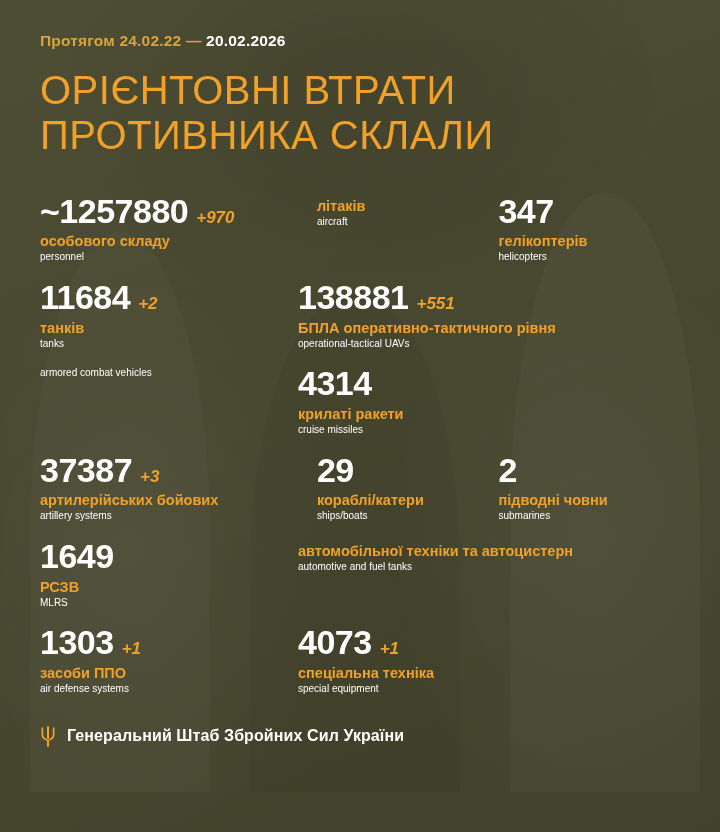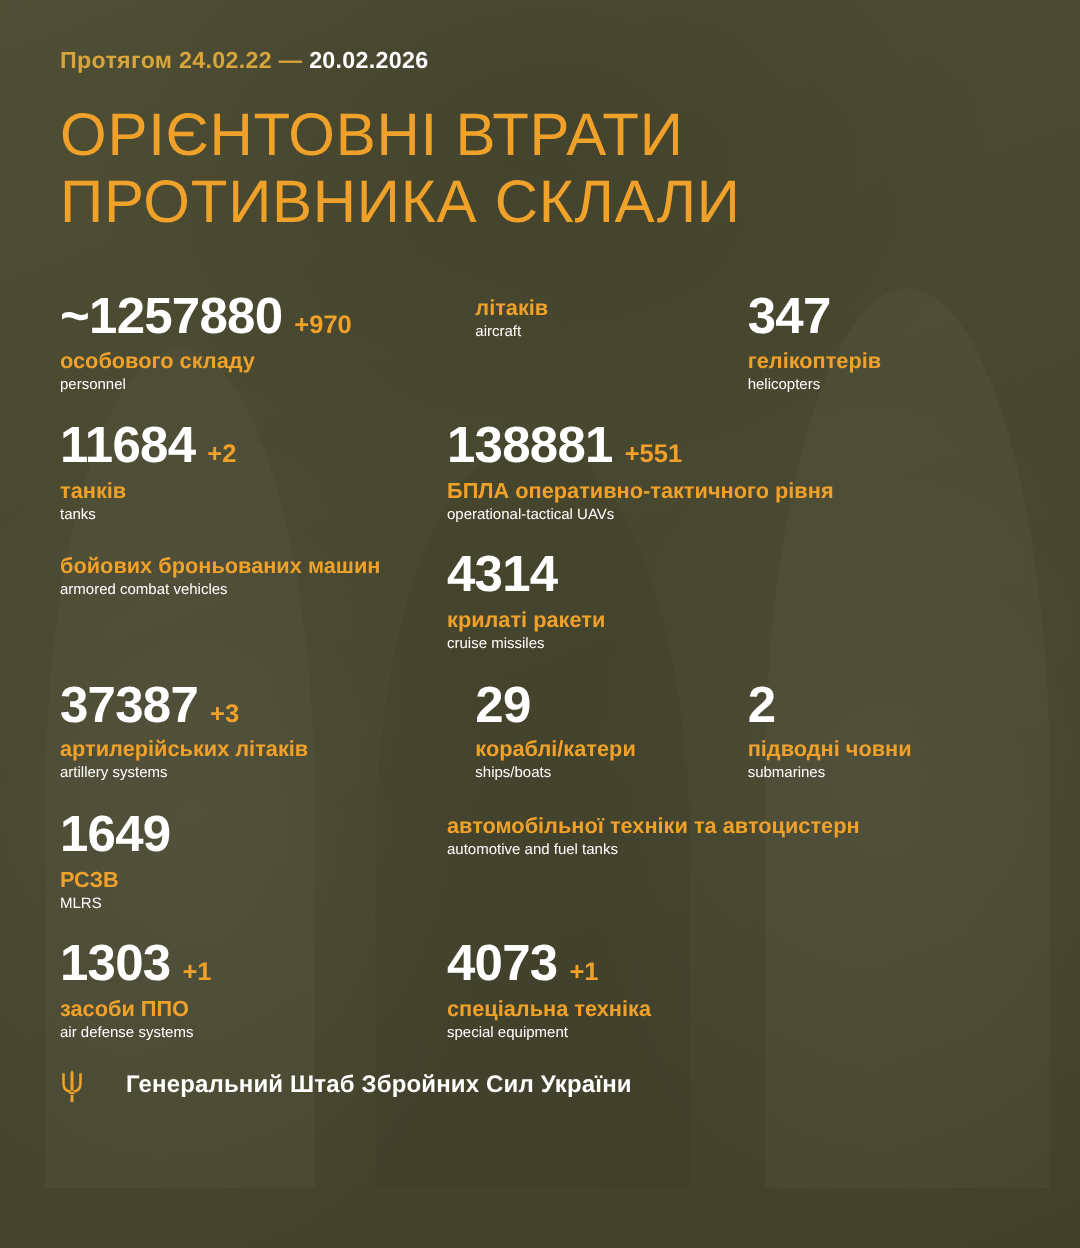--- a/index.html
+++ b/index.html
@@ -90,40 +90,41 @@
     font-weight: bold;
     font-size: 34px;
     line-height: 1.05;
     letter-spacing: -0.5px;
   }
   .delta {
     color: #f0a12a;
     font-weight: bold;
     font-size: 17px;
     line-height: 1;
+    font-style: italic;
   }
   .label-ua {
     margin-top: 3px;
     color: #f0a12a;
     font-size: 14.5px;
     font-weight: bold;
     line-height: 1.25;
   }
   .label-en {
     margin-top: 1px;
     color: #ffffff;
     font-size: 10px;
     line-height: 1.25;
   }
 
   .footer {
-    margin-top: 18px;
+    margin-top: 30px;
     display: flex;
     align-items: center;
-    gap: 28px;
+    gap: 11px;
     text-align: center;
   }
   .footer-emblem {
     width: 16px;
     height: 22px;
     flex: 0 0 auto;
   }
   .footer-text {
     color: #ffffff;
     font-size: 16px;
@@ -191,40 +192,39 @@
             <span class="num">138881</span>
             <span class="delta">+551</span>
           </div>
           <div class="label-ua">БПЛА оперативно-тактичного рівня</div>
           <div class="label-en">operational-tactical UAVs</div>
         </div>
       </div>
 
       <div class="row">
         <div class="cell c1">
-          <div class="label-ua">бойових броньованих машин</div>
           <div class="label-en">armored combat vehicles</div>
         </div>
         <div class="cell wide">
           <div class="numline">
             <span class="num">4314</span>
             <span class="delta"></span>
           </div>
           <div class="label-ua">крилаті ракети</div>
           <div class="label-en">cruise missiles</div>
         </div>
       </div>
 
       <div class="row">
         <div class="cell c1">
           <div class="numline">
             <span class="num">37387</span>
             <span class="delta">+3</span>
           </div>
-          <div class="label-ua">артилерійських літаків</div>
+          <div class="label-ua">артилерійських бойових</div>
           <div class="label-en">artillery systems</div>
         </div>
         <div class="cell c2">
           <div class="numline">
             <span class="num">29</span>
             <span class="delta"></span>
           </div>
           <div class="label-ua">кораблі/катери</div>
           <div class="label-en">ships/boats</div>
         </div>

